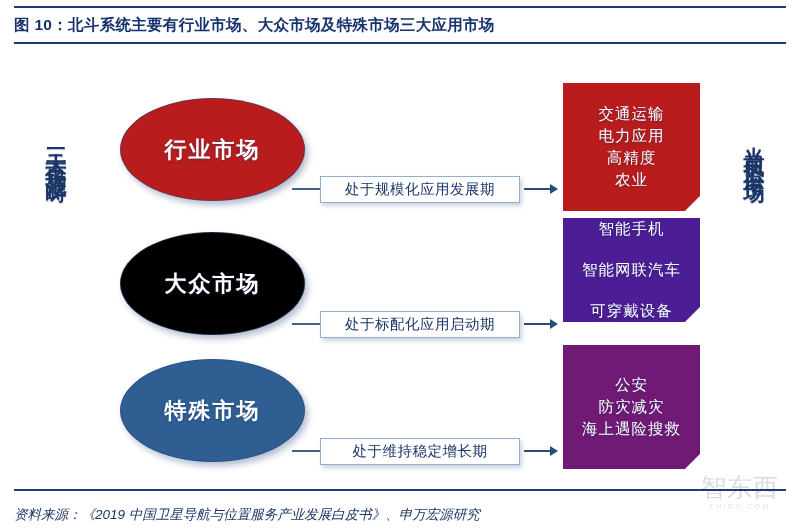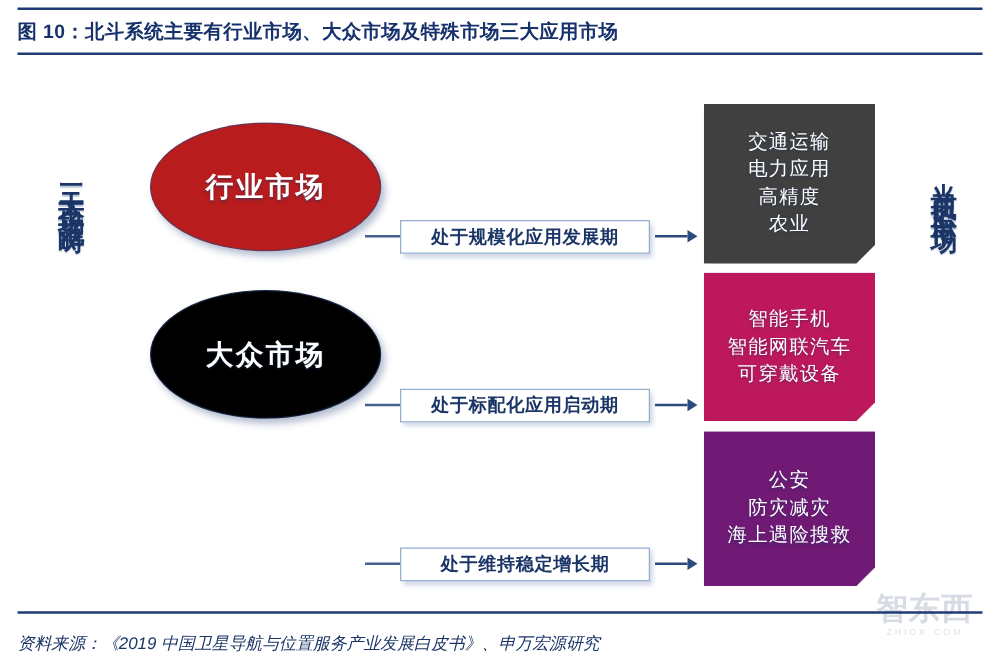--- a/index.html
+++ b/index.html
@@ -61,21 +61,21 @@
   #ellipse-1{left:120px;top:180px;background:#000000;}
   #ellipse-2{left:120px;top:307px;background:#2e5e92;}
 
   
   .stage-box{
     position:absolute;
     width:200px;height:27px;
     background:#ffffff;
     border:1px solid #93aece;
     display:flex;align-items:center;justify-content:center;
-    font-size:14.5px;font-weight:bold;color:#1b3566;
+    font-size:14.5px;font-weight:normal;color:#1b3566;
     letter-spacing:.5px;white-space:nowrap;
     box-shadow:2px 3px 4px rgba(120,140,175,.38);
     box-sizing:border-box;
   }
   #stage-0{left:320px;top:124px;}
   #stage-1{left:320px;top:259px;}
   #stage-2{left:320px;top:386px;}
 
   
   .connector-line{
@@ -109,43 +109,43 @@
     clip-path:polygon(0 0,100% 0,100% calc(100% - 15px),calc(100% - 15px) 100%,0 100%);
     text-shadow:0 1px 2px rgba(20,45,95,.55);
   }
   .detail-panel .fold{
     position:absolute;right:0;bottom:0;
     width:15px;height:15px;
     background:#d7e2f0;
     clip-path:polygon(100% 0,100% 100%,0 100%);
   }
   .detail-panel .line{display:block;}
-  #panel-0{left:563px;top:31px;height:128px;background:#404040;}
-  #panel-1{left:563px;top:166px;height:119px;background:#be185d;}
+  #panel-0{left:563px;top:31px;height:128px;background:#b91c1c;}
+  #panel-1{left:563px;top:166px;height:104px;background:#4c1d95;justify-content:space-between;}
   #panel-2{left:563px;top:293px;height:124px;background:#701a75;}
 
   
   #footer{
     position:absolute;left:14px;top:489px;width:772px;
     border-top:2px solid #1f3b73;
     padding-top:15px;
     font-style:italic;
   }
   #source-text{
     font-size:13.5px;color:#1b3566;white-space:nowrap;
   }
 
   
   #watermark{
     position:absolute;left:688px;top:466px;width:104px;height:52px;
     opacity:.30;pointer-events:none;
     display:flex;flex-direction:column;align-items:center;justify-content:center;
   }
   #watermark-mark{
-    font-size:25px;font-weight:bold;color:#7e8aa6;letter-spacing:1px;line-height:1;
+    font-size:25px;font-weight:normal;color:#7e8aa6;letter-spacing:1px;line-height:1;
   }
   #watermark-url{
     font-size:7px;color:#8f99b2;letter-spacing:2.5px;margin-top:3px;
   }
 </style>
 </head>
 <body>
 
 <div id="title-bar">
   <span id="title-text">图 10：北斗系统主要有行业市场、大众市场及特殊市场三大应用市场</span>
@@ -186,20 +186,23 @@
     <line x1="0" y1="6" x2="26" y2="6" stroke="#2b4a7d" stroke-width="2"></line>
     <polygon points="26,1 34,6 26,11" fill="#2b4a7d"></polygon>
   </svg>
   <div id="panel-1" class="detail-panel">
     <span class="line">智能手机</span>
     <span class="line">智能网联汽车</span>
     <span class="line">可穿戴设备</span>
     <span class="fold"></span>
   </div>
 
+  <div id="ellipse-2" class="market-ellipse">
+    <span>特殊市场</span>
+  </div>
   <div id="line-2" class="connector-line"></div>
   <div id="stage-2" class="stage-box">
     <span>处于维持稳定增长期</span>
   </div>
   <svg id="arrow-2" class="connector-arrow" viewBox="0 0 34 12">
     <line x1="0" y1="6" x2="26" y2="6" stroke="#2b4a7d" stroke-width="2"></line>
     <polygon points="26,1 34,6 26,11" fill="#2b4a7d"></polygon>
   </svg>
   <div id="panel-2" class="detail-panel">
     <span class="line">公安</span>

